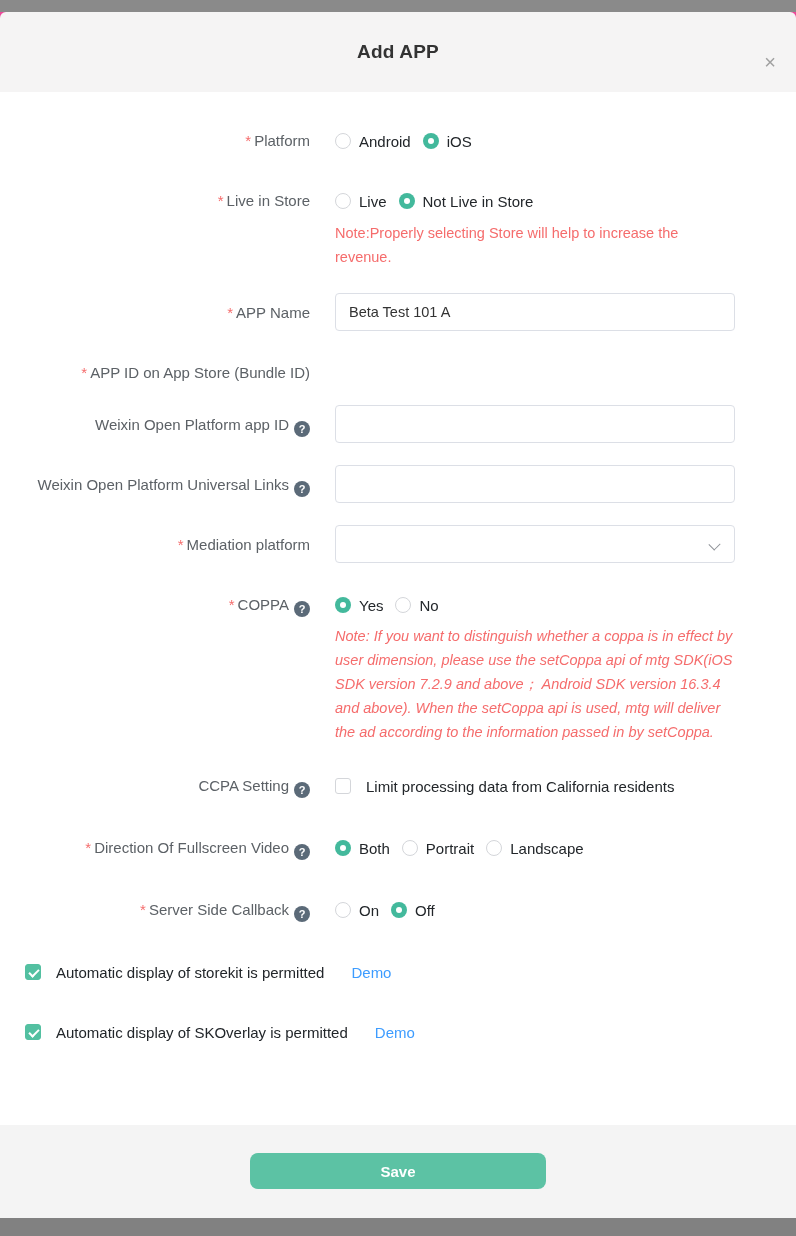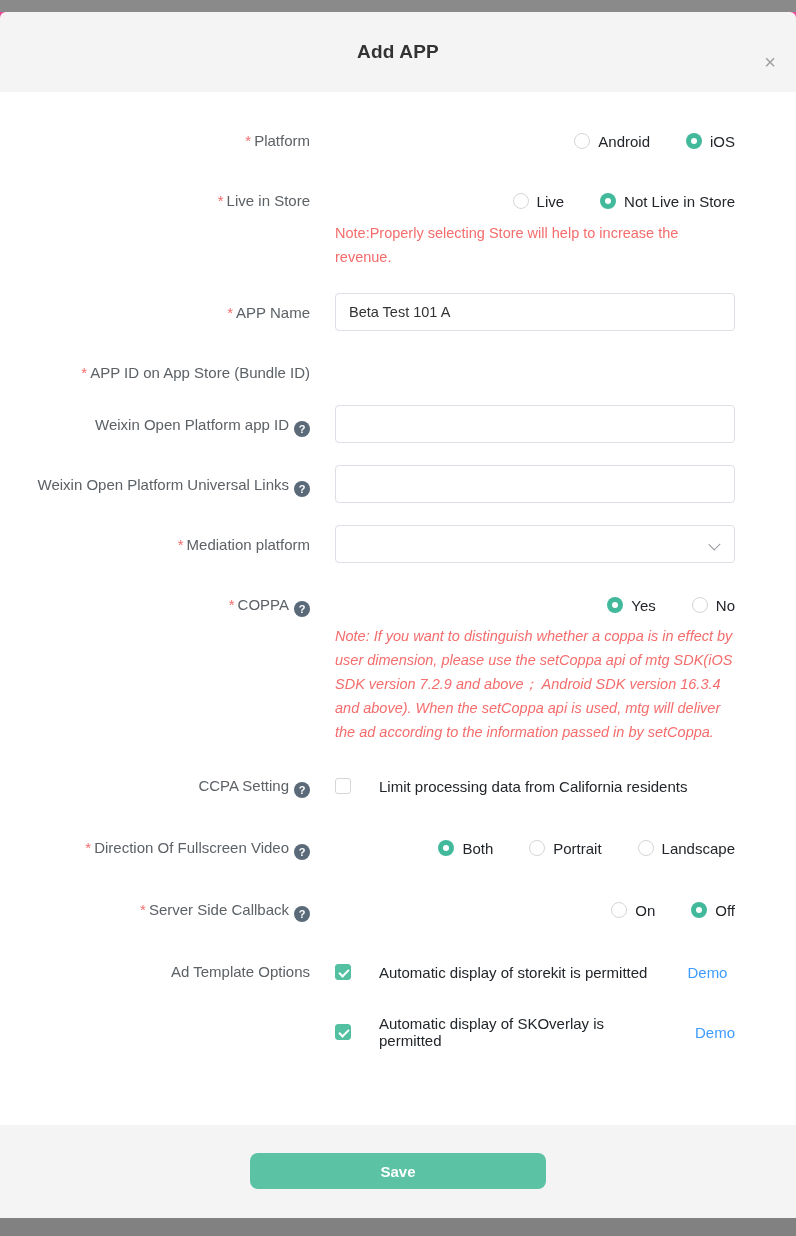--- a/index.html
+++ b/index.html
@@ -63,21 +63,21 @@
     color: #fff;
     font-size: 11px;
     font-weight: 700;
     align-items: center;
     justify-content: center;
     margin-left: 5px;
     vertical-align: -3px;
     cursor: pointer;
   }
 
-  .radio-group { display: flex; align-items: center; gap: 36px; height: 20px; justify-content: flex-end; }
+  .radio-group { display: flex; align-items: center; gap: 12px; height: 20px; }
   .radio-option { display: flex; align-items: center; gap: 8px; cursor: pointer; }
   .radio {
     width: 16px; height: 16px;
     border-radius: 50%;
     border: 1px solid #d4d6da;
     background: #fff;
     flex: 0 0 16px;
     position: relative;
   }
   .radio.checked { border: none; background: #43b99c; }
@@ -122,21 +122,21 @@
   }
 
   .note {
     color: #f56c6c;
     font-size: 14.5px;
     line-height: 24px;
     margin-top: 10px;
     width: 400px;
   }
 
-  .checkbox-row { display: flex; align-items: center; gap: 28px; height: 20px; }
+  .checkbox-row { display: flex; align-items: center; gap: 15px; height: 20px; }
   .checkbox {
     width: 16px; height: 16px;
     border: 1px solid #d4d6da;
     border-radius: 3px;
     background: #fff;
     flex: 0 0 16px;
     position: relative;
     cursor: pointer;
   }
   .checkbox.checked { background: #53c0a1; border-color: #53c0a1; }
@@ -340,23 +340,20 @@
           </div>
           <div class="radio-option">
             <span class="radio checked"></span>
             <span class="option-label">Off</span>
           </div>
         </div>
       </div>
     </div>
 
     <div class="row row-adtemplate">
-      <div class="label-col">
-        <span>Ad Template Options</span>
-      </div>
       <div class="control-col">
         <div class="checkbox-row ad-item">
           <span class="checkbox checked"></span>
           <span class="checkbox-label">Automatic display of storekit is permitted</span>
           <a class="demo-link">Demo</a>
         </div>
         <div class="checkbox-row ad-item">
           <span class="checkbox checked"></span>
           <span class="checkbox-label">Automatic display of SKOverlay is permitted</span>
           <a class="demo-link">Demo</a>

